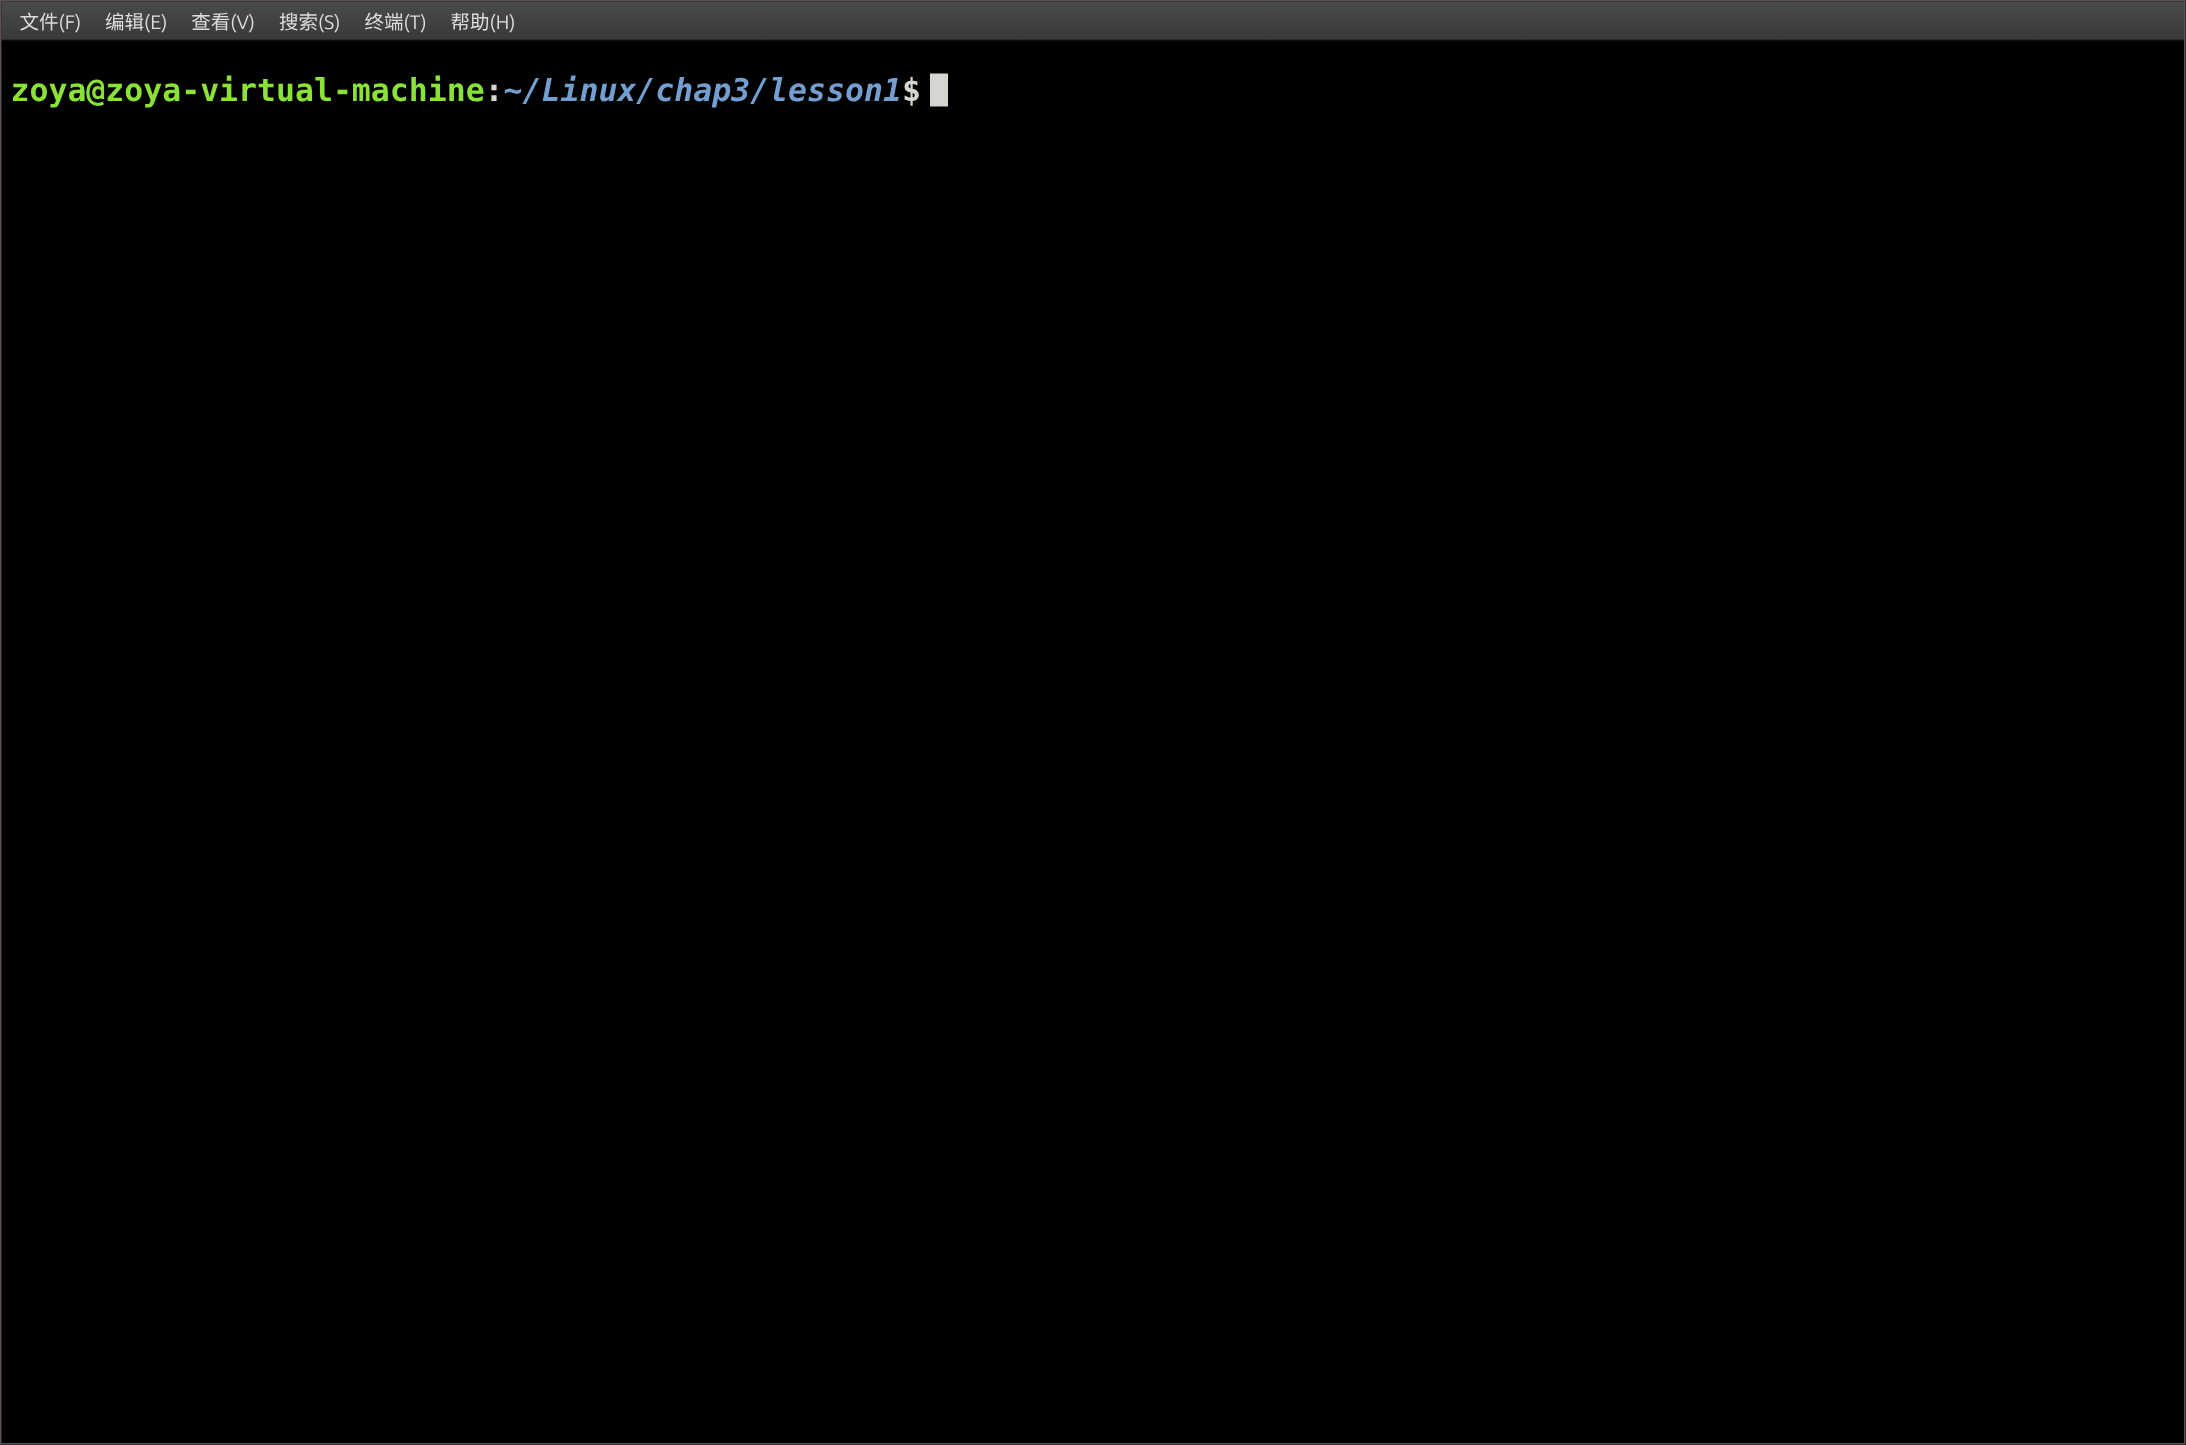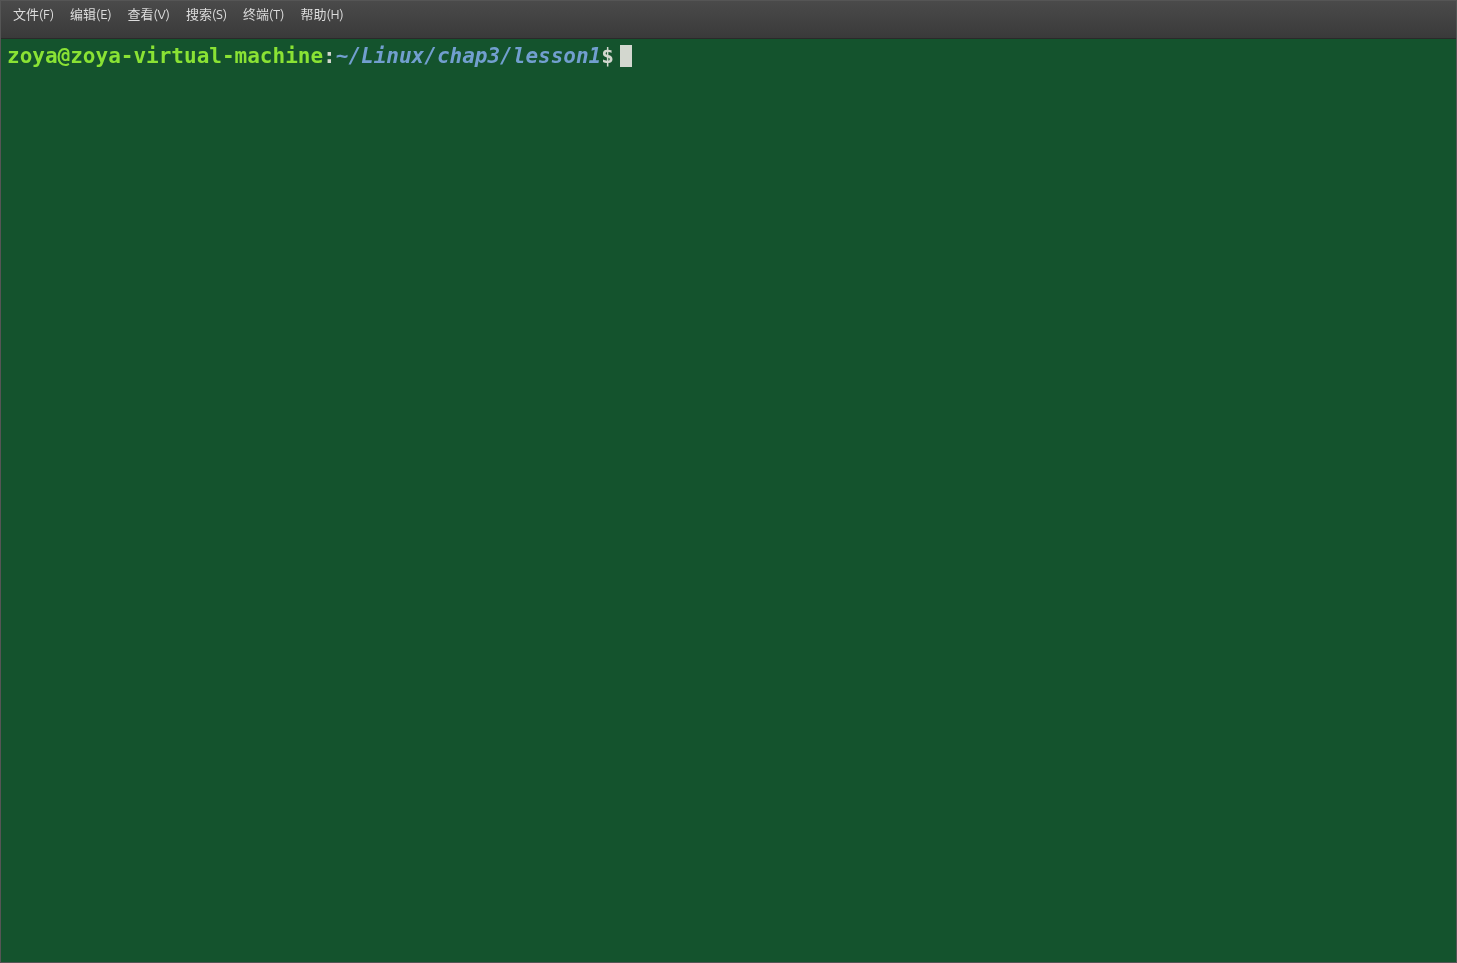--- a/index.html
+++ b/index.html
@@ -9,39 +9,40 @@
     }
     body {
       width: 1457px;
       height: 963px;
       background: #2c001e;
       font-family: "DejaVu Sans Mono", "Ubuntu Mono", monospace;
       overflow: hidden;
       border: 1px solid #555;
     }
     .menubar {
-      height: 38px;
+      height: 26px;
       background: linear-gradient(to bottom, #4a4a4a, #3a3a3a);
       border-bottom: 1px solid #2a2a2a;
       display: flex;
+      align-items: center;
       padding: 0 4px;
     }
     .menu-item {
       color: #dcdcdc;
       font-family: "Ubuntu", "Noto Sans CJK SC", sans-serif;
       font-size: 13px;
       padding: 3px 8px;
       cursor: pointer;
       white-space: nowrap;
     }
     .terminal-area {
       width: 100%;
       height: calc(100% - 26px);
-      background: #14532d;
-      padding: 4px 6px;
+      background: #000000;
+      padding: 20px 6px;
       font-size: 21px;
       line-height: 26px;
     }
     .prompt-line {
       display: flex;
       align-items: center;
       font-weight: bold;
     }
     .user-host {
       color: #8ae234;

